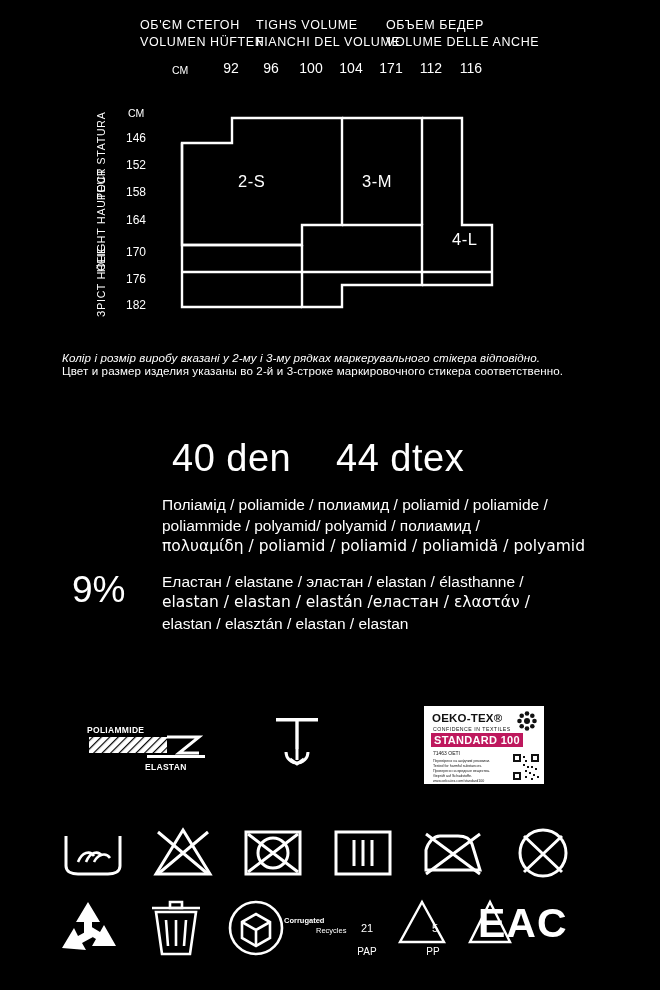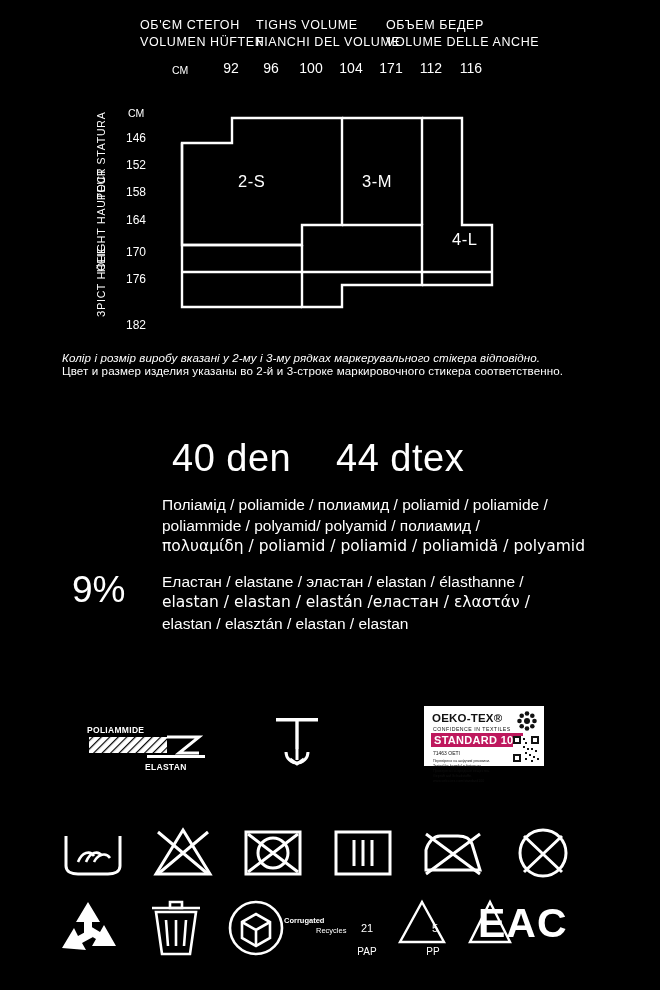--- a/index.html
+++ b/index.html
@@ -97,21 +97,21 @@
     <div class="axis-num" style="left:454px; top:60px;">116</div>
 
     <div class="cm-left" style="left:128px; top:107px;">CM</div>
 
     <div class="row-num" style="left:112px; top:131px;">146</div>
     <div class="row-num" style="left:112px; top:158px;">152</div>
     <div class="row-num" style="left:112px; top:185px;">158</div>
     <div class="row-num" style="left:112px; top:213px;">164</div>
     <div class="row-num" style="left:112px; top:245px;">170</div>
     <div class="row-num" style="left:112px; top:272px;">176</div>
-    <div class="row-num" style="left:112px; top:298px;margin-top:20px;">182</div>
+    <div class="row-num" style="left:112px; top:298px;">182</div>
 
     <div class="vlabel" style="left:95px; top:200px;">РОСТ  STATURA</div>
     <div class="vlabel" style="left:95px; top:272px;">HEIGHT  HAUTEUR</div>
     <div class="vlabel" style="left:95px; top:317px;">ЗРІСТ  HÖHE</div>
 
     <svg width="660" height="330" style="position:absolute;left:0;top:0;">
       <g stroke="#ffffff" stroke-width="2.4" fill="none">
 
         <path d="M182,143 L182,245 L302,245 L302,225 L342,225 L342,118 L232,118 L232,143 Z"></path>
 
@@ -169,21 +169,21 @@
   <div style="position:absolute; left:272px; top:712px;">
     <svg width="50" height="62" viewBox="0 0 50 62">
       <rect x="4" y="6" width="42" height="3.5" fill="#fff"></rect>
       <rect x="23.3" y="9" width="3.4" height="28" fill="#fff"></rect>
       <path d="M14,40 A11,11 0 0 0 36,40" stroke="#fff" stroke-width="3" fill="none"></path>
       <path d="M25,37 L25,48" stroke="#fff" stroke-width="3" fill="none"></path>
       <path d="M18,47 L25,52 L32,47" stroke="#fff" stroke-width="3" fill="none"></path>
     </svg>
   </div>
 
-  <div class="oeko" style="left:424px; top:706px; width:120px; height:60px;">
+  <div class="oeko" style="left:424px; top:706px; width:120px; height:78px;">
     <div class="oeko-inner">
       <div class="oeko-t1" style="left:8px; top:6px;">OEKO-TEX®</div>
       <div class="oeko-t2" style="left:9px; top:20px;">CONFIDENCE IN TEXTILES</div>
       <div class="oeko-bar" style="left:7px; top:27px;">STANDARD 100</div>
       <div class="oeko-t3" style="left:9px; top:44px;">71463 OETI</div>
       <div class="oeko-small" style="left:9px; top:53px; width:72px; white-space:pre-line;">Перевірено на шкідливі речовини.
 Tested for harmful substances.
 Проверено на вредные вещества.
 Geprüft auf Schadstoffe.
 www.oeko-tex.com/standard100</div>

